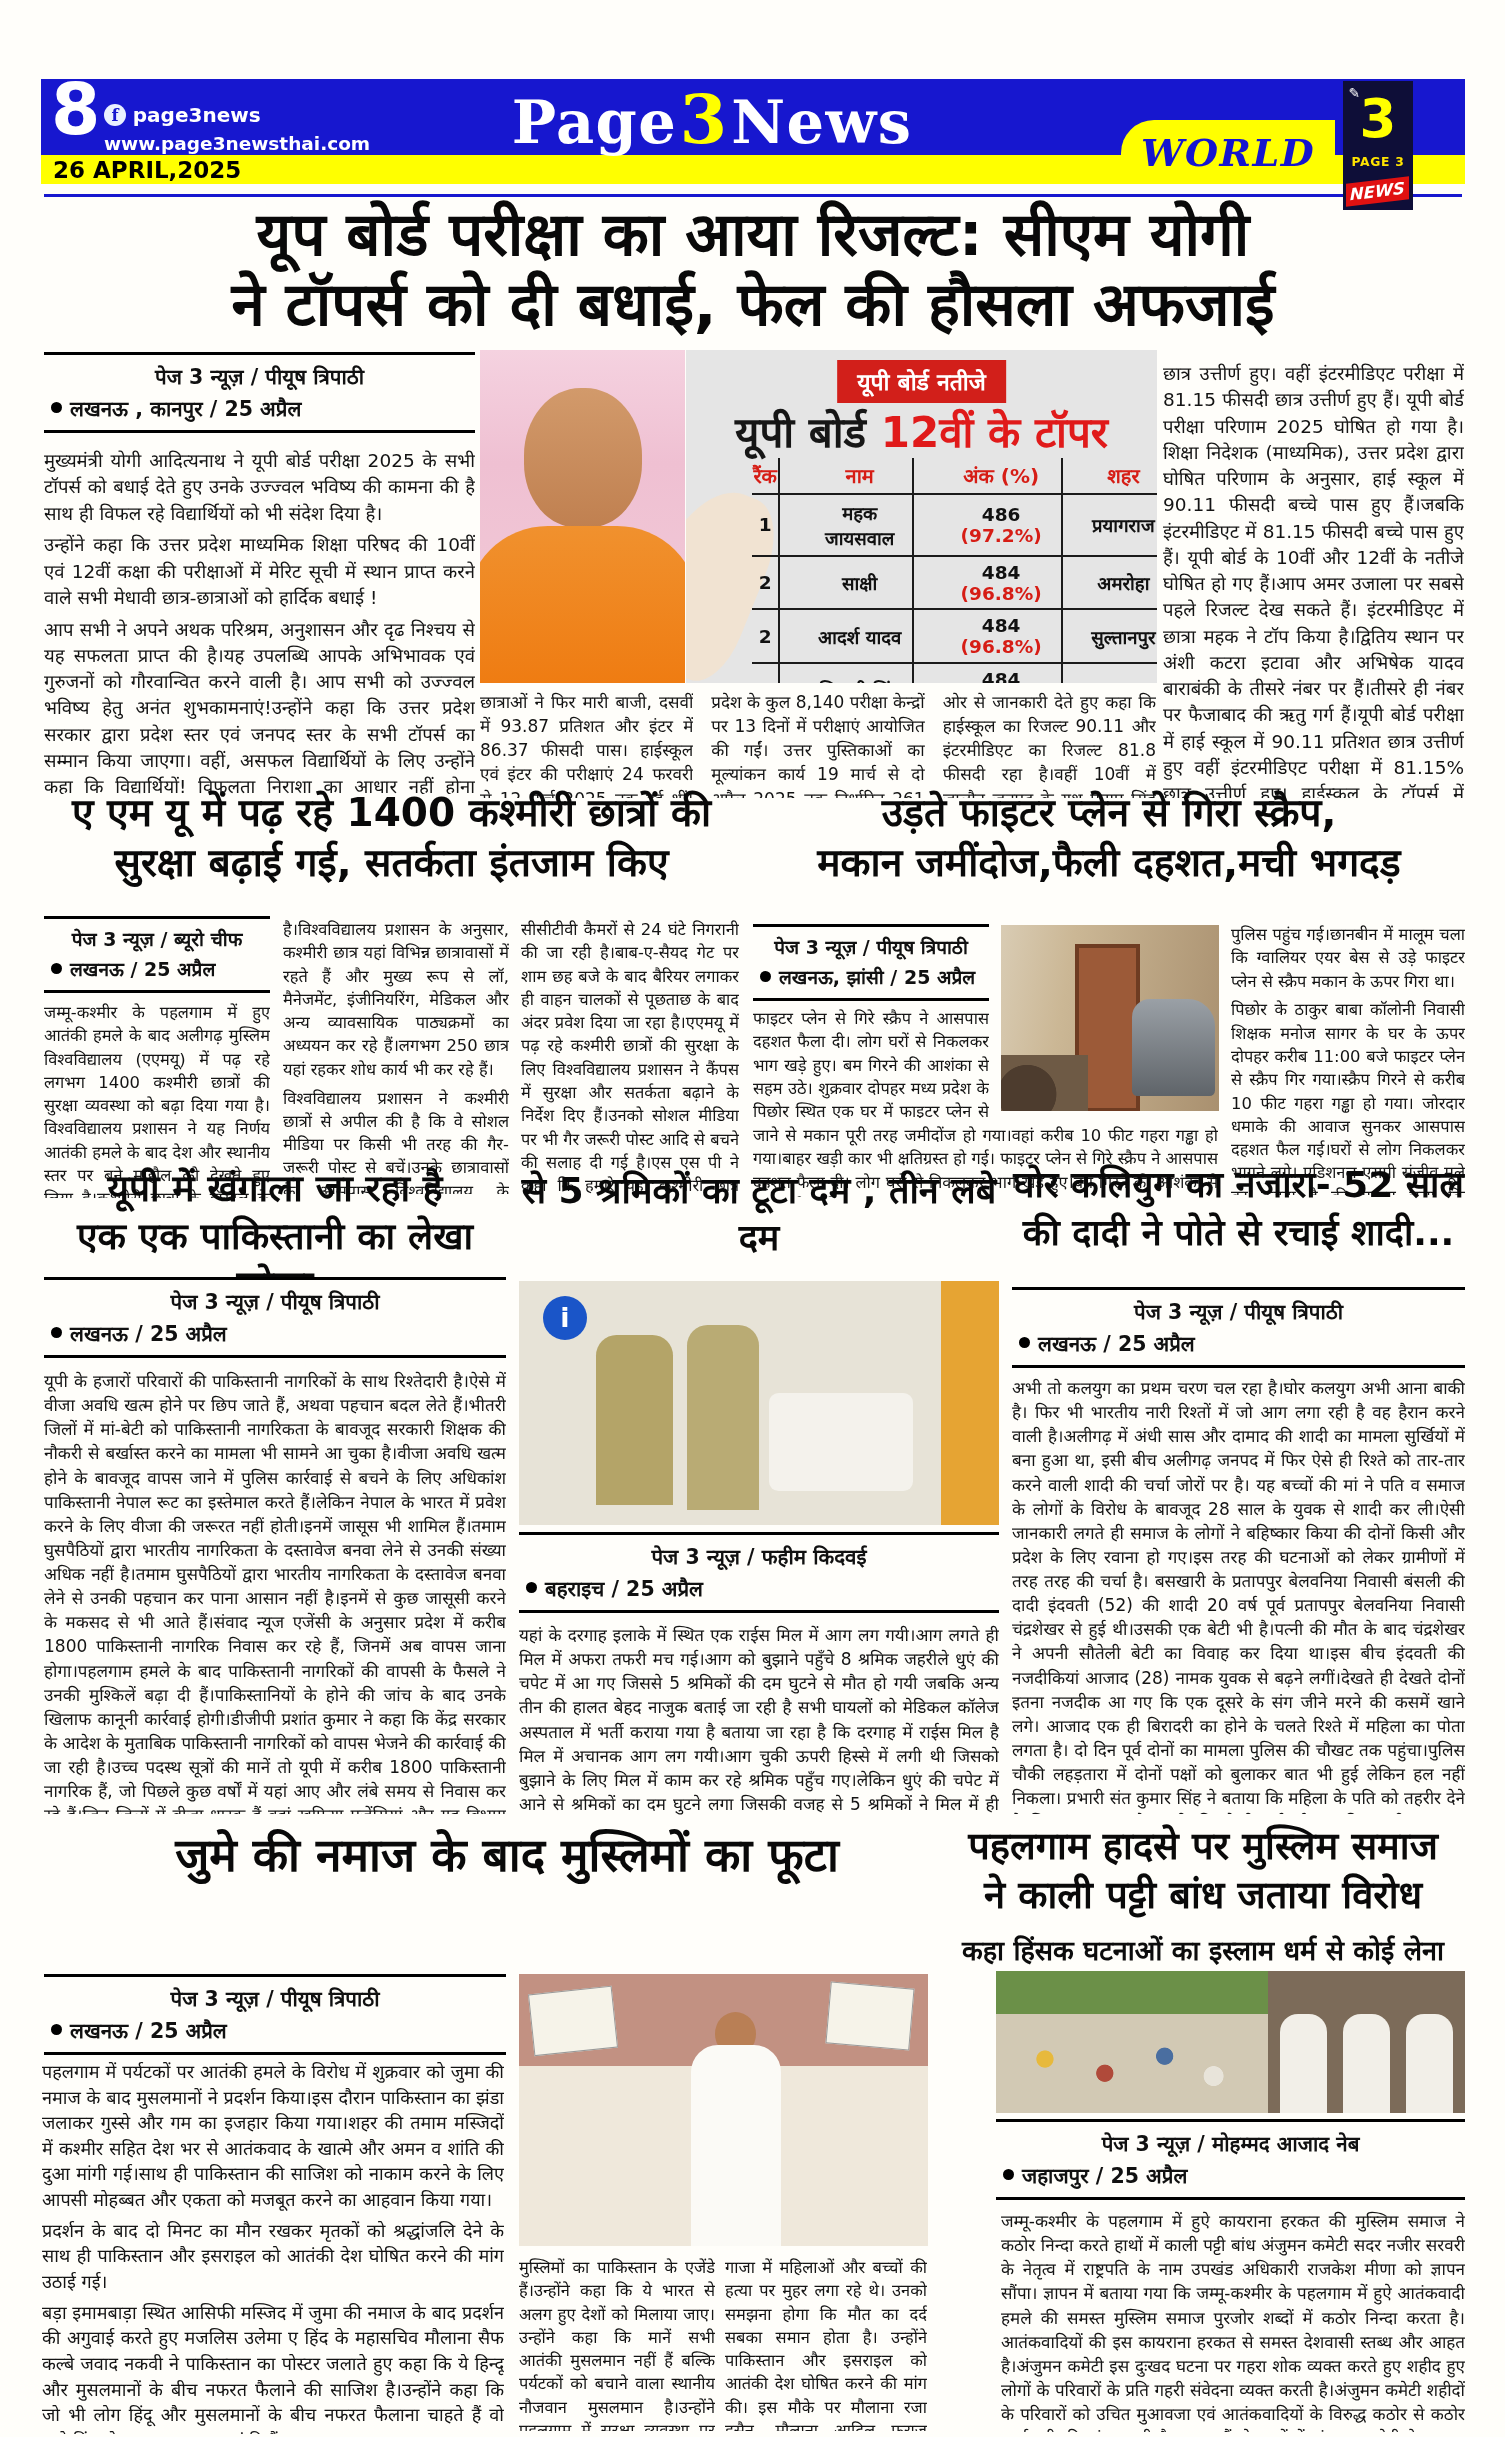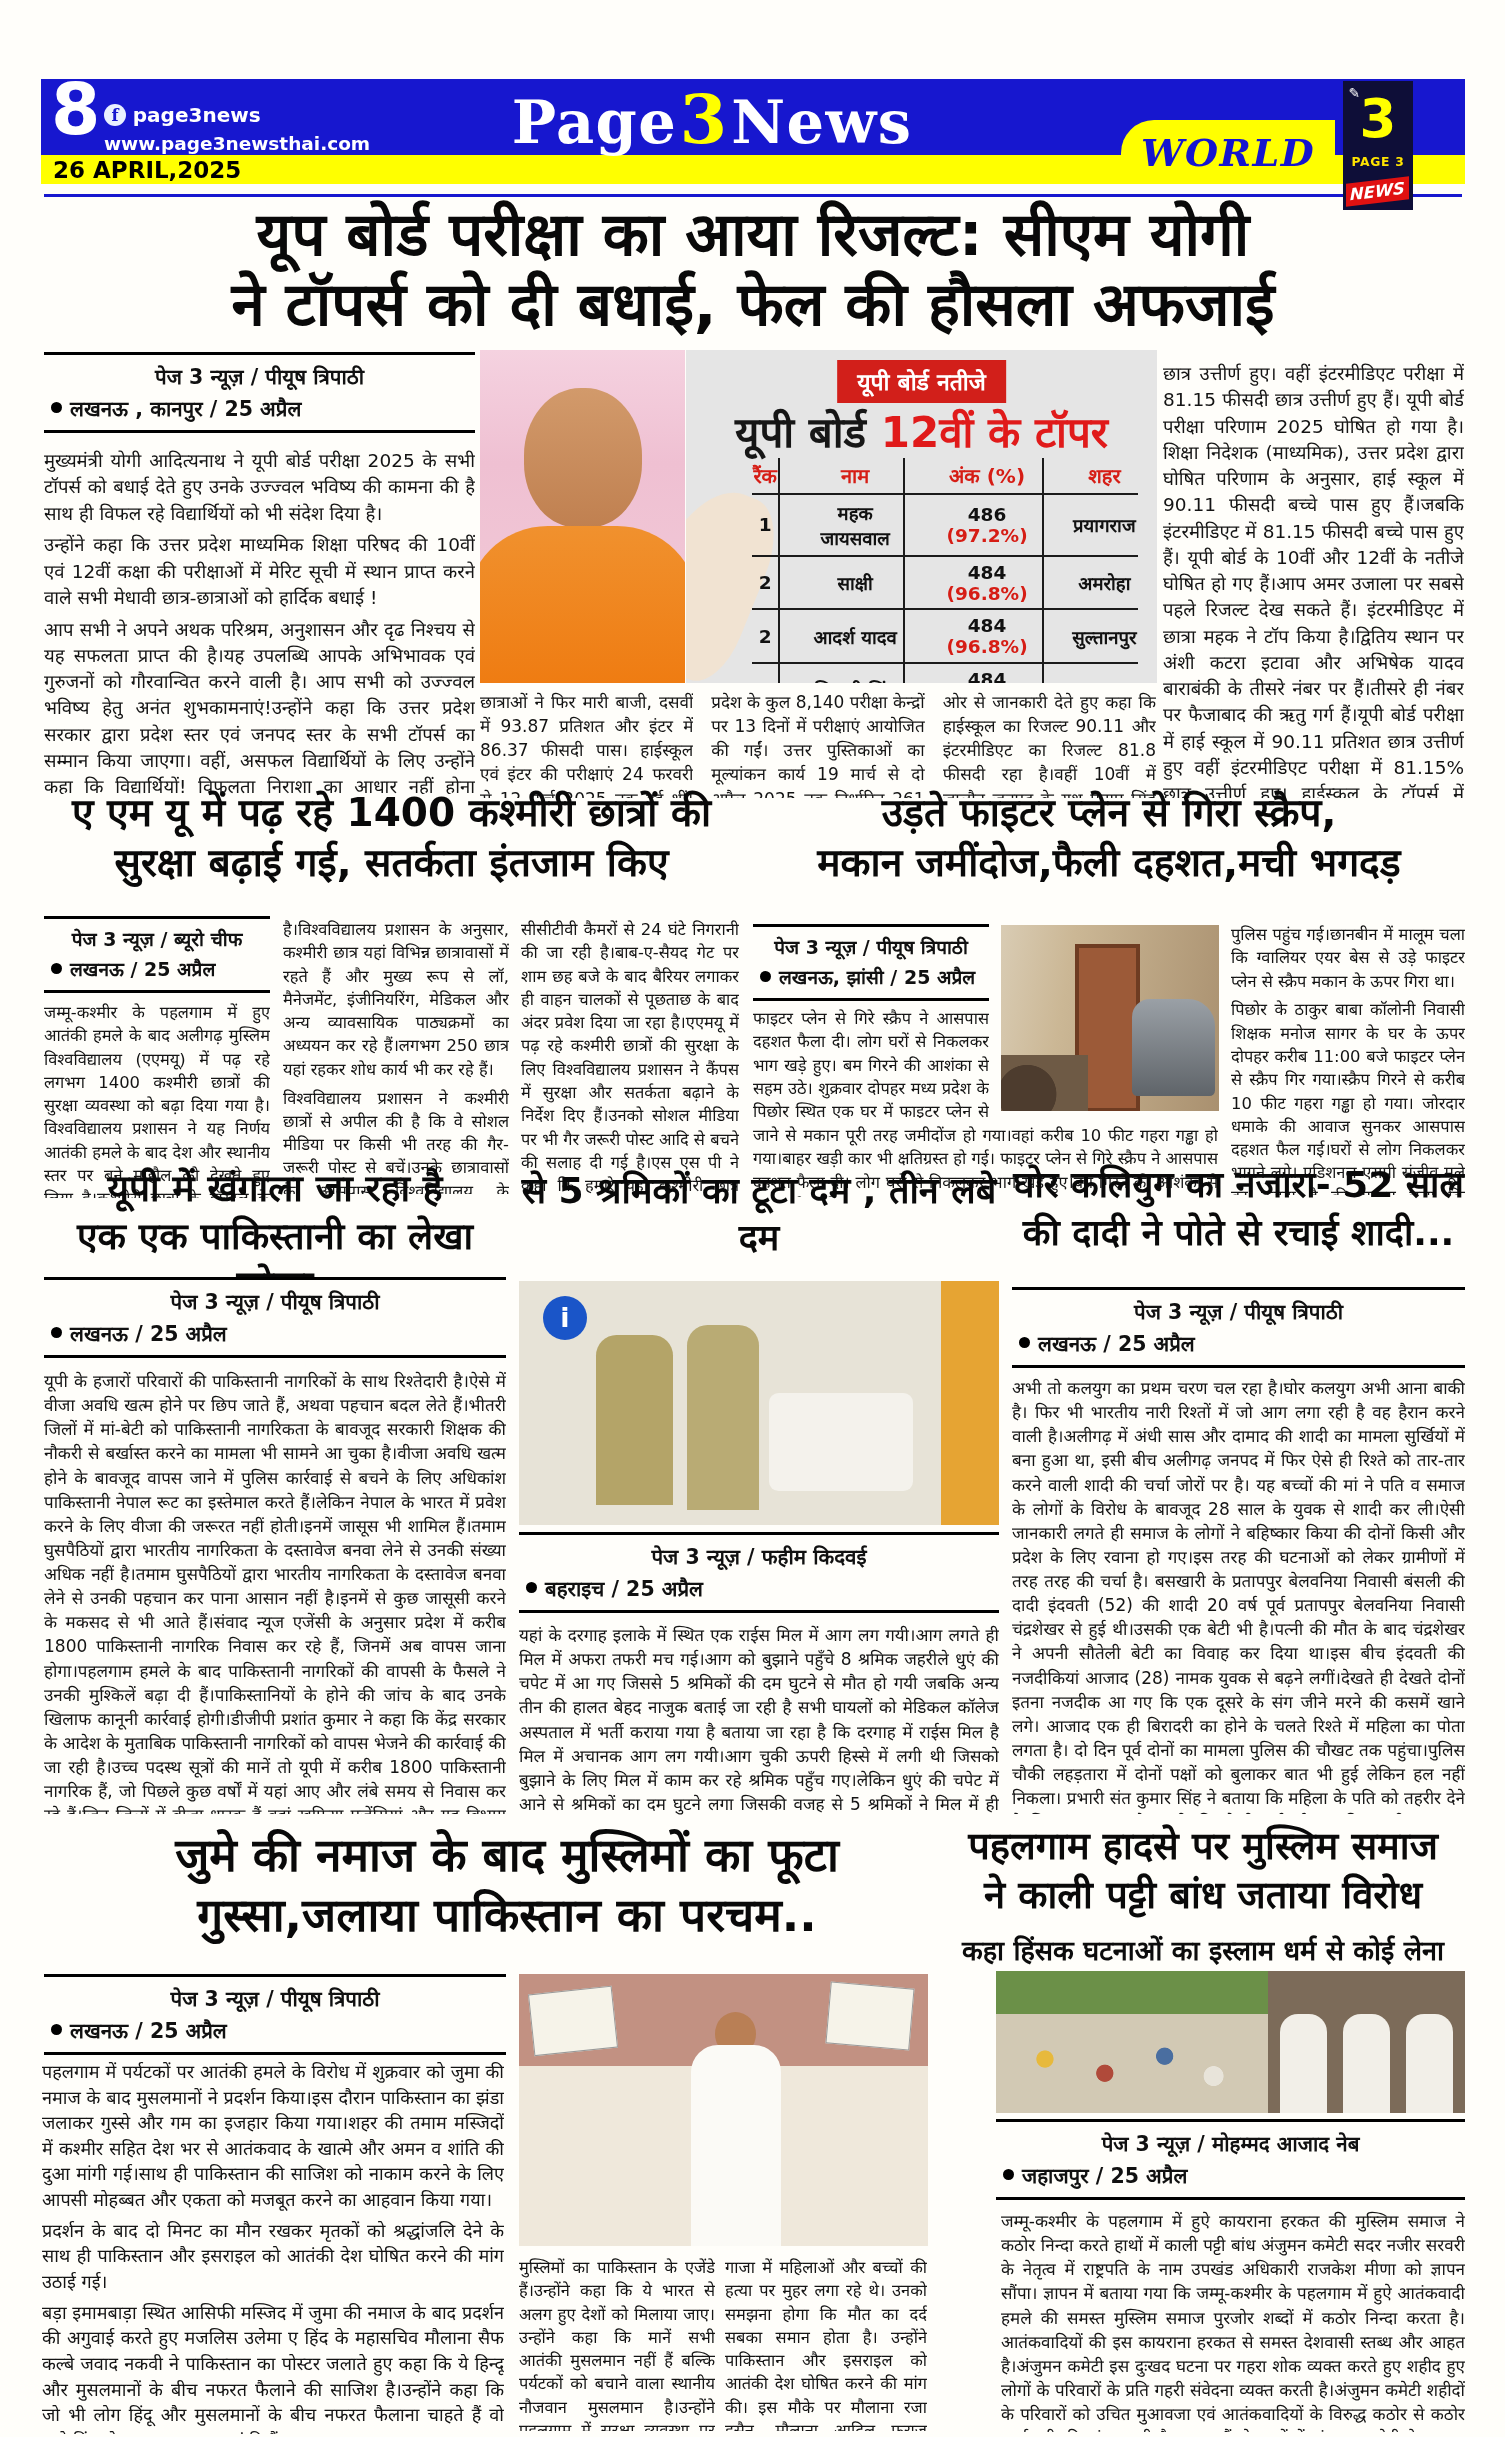--- a/index.html
+++ b/index.html
@@ -71,21 +71,21 @@
   .ph-pahal-r{position:absolute;right:0;top:0;width:42%;height:100%;background:#7c6b59;}
   .ph-pahal-r i{position:absolute;bottom:0;width:24%;height:70%;background:#f2efe8;border-radius:18px 18px 0 0;}
   .ph-pahal-r i:nth-child(1){left:6%;}.ph-pahal-r i:nth-child(2){left:38%;}.ph-pahal-r i:nth-child(3){left:70%;}
   
   .topper{position:absolute;background:#e5e5e5;overflow:hidden;}
   .topper-badge{position:absolute;top:9.6px;left:50%;transform:translateX(-50%);background:#d21f1a;color:#fff;
                 font-weight:800;font-size:23px;padding:5.5px 20.5px;white-space:nowrap;}
   .topper-title{position:absolute;top:52px;left:0;width:100%;text-align:center;font-weight:800;font-size:42px;white-space:nowrap;}
   .tt-black{color:#161616;} .tt-red{color:#e01a1a;}
   .hand{position:absolute;left:-31.5px;top:137px;width:103px;height:192px;background:#f1e3d2;border-radius:60% 40% 35% 55%;transform:rotate(22deg);}
-  .topper-table{position:absolute;top:108px;left:66px;right:19px;}
+  .topper-table{position:absolute;top:108px;left:66px;right:0;}
   .topper-table table{width:100%;border-collapse:collapse;}
   .topper-table th{color:#d61d15;font-size:20px;font-weight:800;padding:4.1px 1.4px;border-bottom:2.7px solid #1b1b1b;}
   .topper-table td{font-size:18.5px;font-weight:700;text-align:center;padding:4.8px 1.4px;border-bottom:2.1px solid #1b1b1b;color:#111;}
   .topper-table tr:last-child td{border-bottom:none;}
   .topper-table th+th,.topper-table td+td{border-left:2.1px solid #1b1b1b;padding-left:28px;}
   .pct{color:#d61d15;}
 </style>
 </head>
 <body>
 
@@ -305,21 +305,20 @@
         <span class="dot"></span>
         <span>लखनऊ /  25  अप्रैल</span>
       </div>
   </div>
   <div class="col" style="left:1012px;top:1376px;width:453px;height:438px;font-size:17px;">
       <p>अभी तो कलयुग का प्रथम चरण चल रहा है।घोर कलयुग अभी आना बाकी है। फिर भी भारतीय नारी रिश्तों में जो आग लगा रही है वह हैरान करने वाली है।अलीगढ़ में अंधी सास और दामाद की शादी का मामला सुर्खियों में बना हुआ था, इसी बीच अलीगढ़ जनपद में फिर ऐसे ही रिश्ते को तार-तार करने वाली शादी की चर्चा जोरों पर है। यह बच्चों की मां ने पति व समाज के लोगों के विरोध के बावजूद 28 साल के युवक से शादी कर ली।ऐसी जानकारी लगते ही समाज के लोगों ने बहिष्कार किया की दोनों किसी और प्रदेश के लिए रवाना हो गए।इस तरह की घटनाओं को लेकर ग्रामीणों में तरह तरह की चर्चा है। बसखारी के प्रतापपुर बेलवनिया निवासी बंसली की दादी इंदवती (52) की शादी 20 वर्ष पूर्व प्रतापपुर बेलवनिया निवासी चंद्रशेखर से हुई थी।उसकी एक बेटी भी है।पत्नी की मौत के बाद चंद्रशेखर ने अपनी सौतेली बेटी का विवाह कर दिया था।इस बीच इंदवती की नजदीकियां आजाद (28) नामक युवक से बढ़ने लगीं।देखते ही देखते दोनों इतना नजदीक आ गए कि एक दूसरे के संग जीने मरने की कसमें खाने लगे। आजाद एक ही बिरादरी का होने के चलते रिश्ते में महिला का पोता लगता है। दो दिन पूर्व दोनों का मामला पुलिस की चौखट तक पहुंचा।पुलिस चौकी लहड़तारा में दोनों पक्षों को बुलाकर बात भी हुई लेकिन हल नहीं निकला। प्रभारी संत कुमार सिंह ने बताया कि महिला के पति को तहरीर देने के लिए बुलाया गया है। तहरीर मिलते ही कार्रवाई शुरू की जाएगी।</p>
     </div>
 
   <div class="headline" style="left:74px;top:1826px;width:866px;font-size:46px;line-height:1.3;">
     <span>जुमे की नमाज के बाद मुस्लिमों का फूटा</span>
-      <span>गुस्सा,जलाया पाकिस्तान का परचम..</span>
   </div>
   <div class="byline" style="left:44px;top:1974px;width:462px;">
     <div class="bl-name">पेज 3 न्यूज़ /  पीयूष त्रिपाठी</div>
     <div class="bl-place">
         <span class="dot"></span>
         <span>लखनऊ /  25  अप्रैल</span>
       </div>
   </div>
   <div class="col" style="left:42px;top:2059px;width:462px;height:375px;font-size:18px;">
       <p>पहलगाम में पर्यटकों पर आतंकी हमले के विरोध में शुक्रवार को जुमा की नमाज के बाद मुसलमानों ने प्रदर्शन किया।इस दौरान पाकिस्तान का झंडा जलाकर  गुस्से और गम का इजहार किया गया।शहर की तमाम मस्जिदों में कश्मीर सहित देश भर से आतंकवाद के खात्मे और अमन व शांति की दुआ मांगी गई।साथ ही पाकिस्तान की साजिश को नाकाम करने के लिए आपसी मोहब्बत और एकता को मजबूत करने का आहवान किया गया।</p>

